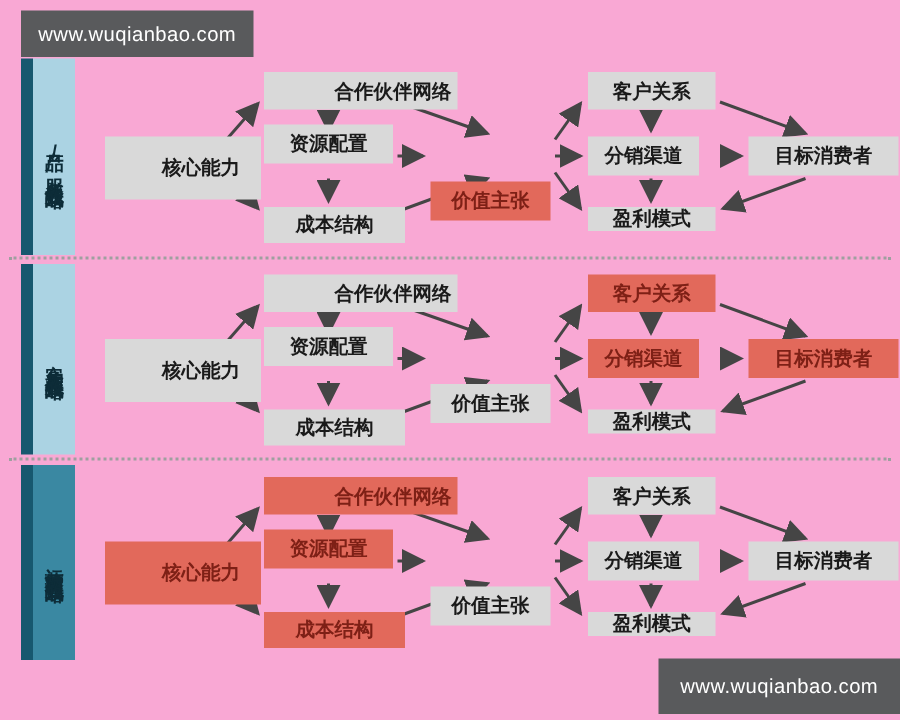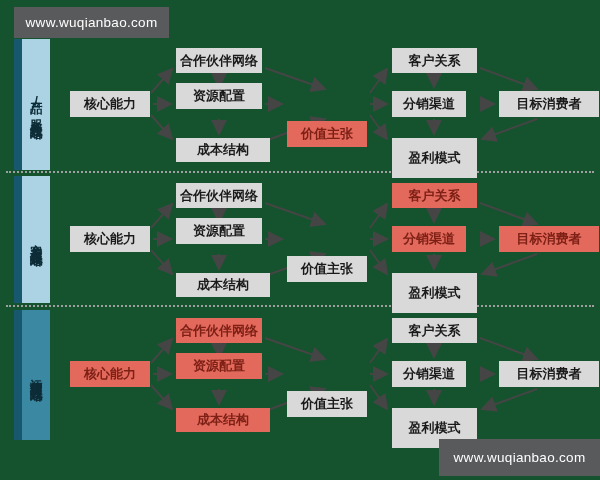--- a/index.html
+++ b/index.html
@@ -1,18 +1,18 @@
 <!DOCTYPE html>
 <html><head>
 <meta charset="utf-8">
 <title></title>
 <style>
   html,body{margin:0;padding:0;background:#fff;}
   .canvas{
-    position:relative;width:600px;height:480px;background:#14532d;overflow:hidden;
+    position:relative;width:600px;height:480px;background:#f9a8d4;overflow:hidden;
     font-family:"Liberation Sans","DejaVu Sans",sans-serif;
   }
   
   .wm{position:absolute;background:#595a5c;color:#ffffff;display:flex;align-items:center;justify-content:center;
       font-size:13.5px;letter-spacing:0.3px;}
   .wm-top{left:14px;top:7px;width:155px;height:31px;}
   .wm-bottom{left:439px;top:439px;width:161px;height:37px;}
   
   .strip{position:absolute;left:14px;width:36px;display:flex;}
   .strip .bar{width:8px;background:#17586f;}
@@ -27,28 +27,28 @@
   .sep{position:absolute;left:6px;width:588px;height:0;border-top:2px dotted #9f9f9f;}
   .sep1{top:171px;}
   .sep2{top:305px;}
   
   .diagram{position:absolute;left:0;width:600px;height:133px;}
   .d1{top:39px;} .d2{top:174px;} .d3{top:309px;}
   .arrows{position:absolute;left:0;top:0;width:600px;height:133px;}
   .node{position:absolute;display:flex;align-items:center;justify-content:center;
         background:#d9d9d9;color:#1a1a1a;font-weight:bold;font-size:13px;white-space:nowrap;}
   .node[data-variant="red"]{background:#e2695b;color:#7e2016;}
-  .p-core{left:70px;top:52px;width:80px;height:26px;}
-  .p-partner{left:176px;top:9px;width:86px;height:25px;}
+  .p-core{left:70px;top:52px;width:80px;height:42px;padding-left:24px;}
+  .p-partner{left:176px;top:9px;width:86px;height:25px;padding-left:43px;}
   .p-resource{left:176px;top:44px;width:86px;height:26px;}
   .p-cost{left:176px;top:99px;width:94px;height:24px;}
   .p-value{left:287px;top:52px;width:80px;height:26px;margin-top:30px;}
   .p-customer{left:392px;top:9px;width:85px;height:25px;text-align:center;}
   .p-channel{left:392px;top:52px;width:74px;height:26px;}
-  .p-profit{left:392px;top:99px;width:85px;height:40px;}
+  .p-profit{left:392px;top:99px;width:85px;height:16px;}
   .p-target{left:499px;top:52px;width:100px;height:26px;}
   .defs-svg{position:absolute;width:0;height:0;}
 </style>
 </head>
 <body>
 
 <div class="canvas">
 
   <svg class="defs-svg" aria-hidden="true">
     <defs>

